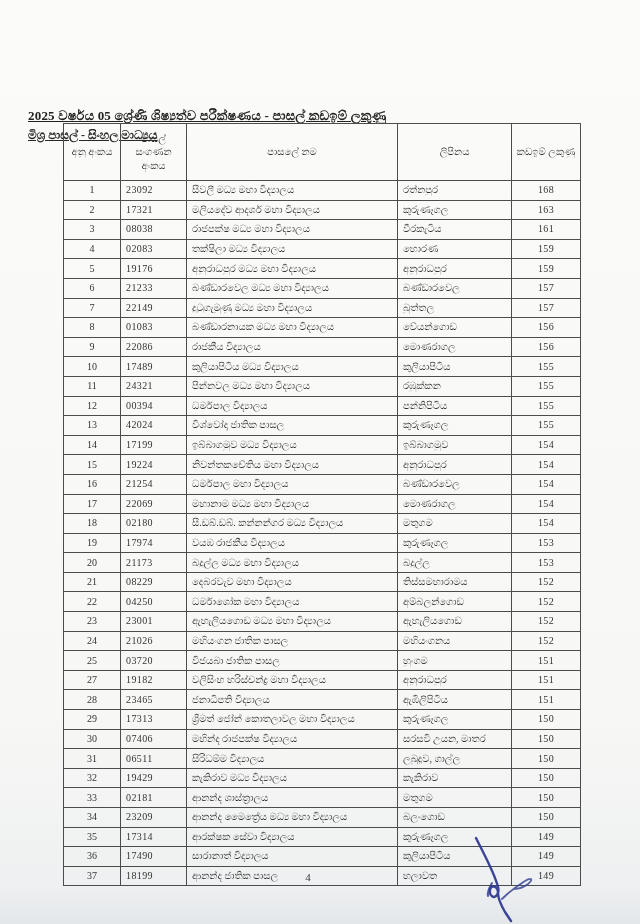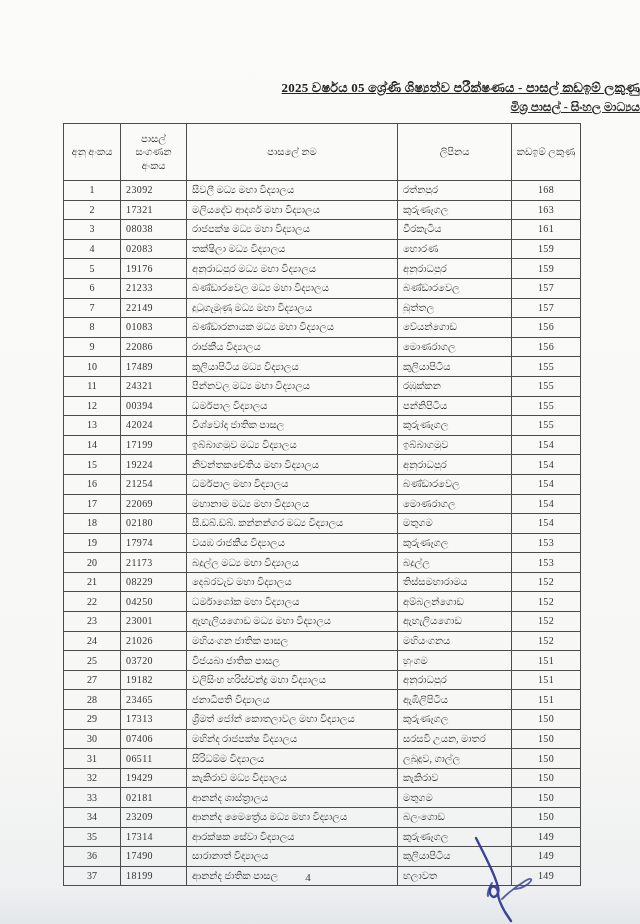--- a/index.html
+++ b/index.html
@@ -10,22 +10,23 @@
     overflow:hidden;
   }
   .page{
     position:relative;
     width:640px;height:924px;
     background:linear-gradient(180deg,#fbfbf9 0%,#f7f7f5 78%,#eef0f1 96%,#e3e7ea 100%);
     color:#2c2c2c;
     box-sizing:border-box;
   }
   .titles{
-    padding-top:80px;
-    text-align:right;
+    padding-top:108px;
+    text-align:left;
+    margin-left:28px;
   }
   .doc-title{
     font-size:13px;
     font-weight:bold;
     text-decoration:underline;
     color:#222;
     letter-spacing:.2px;
   }
   .doc-subtitle{
     margin-top:4px;

